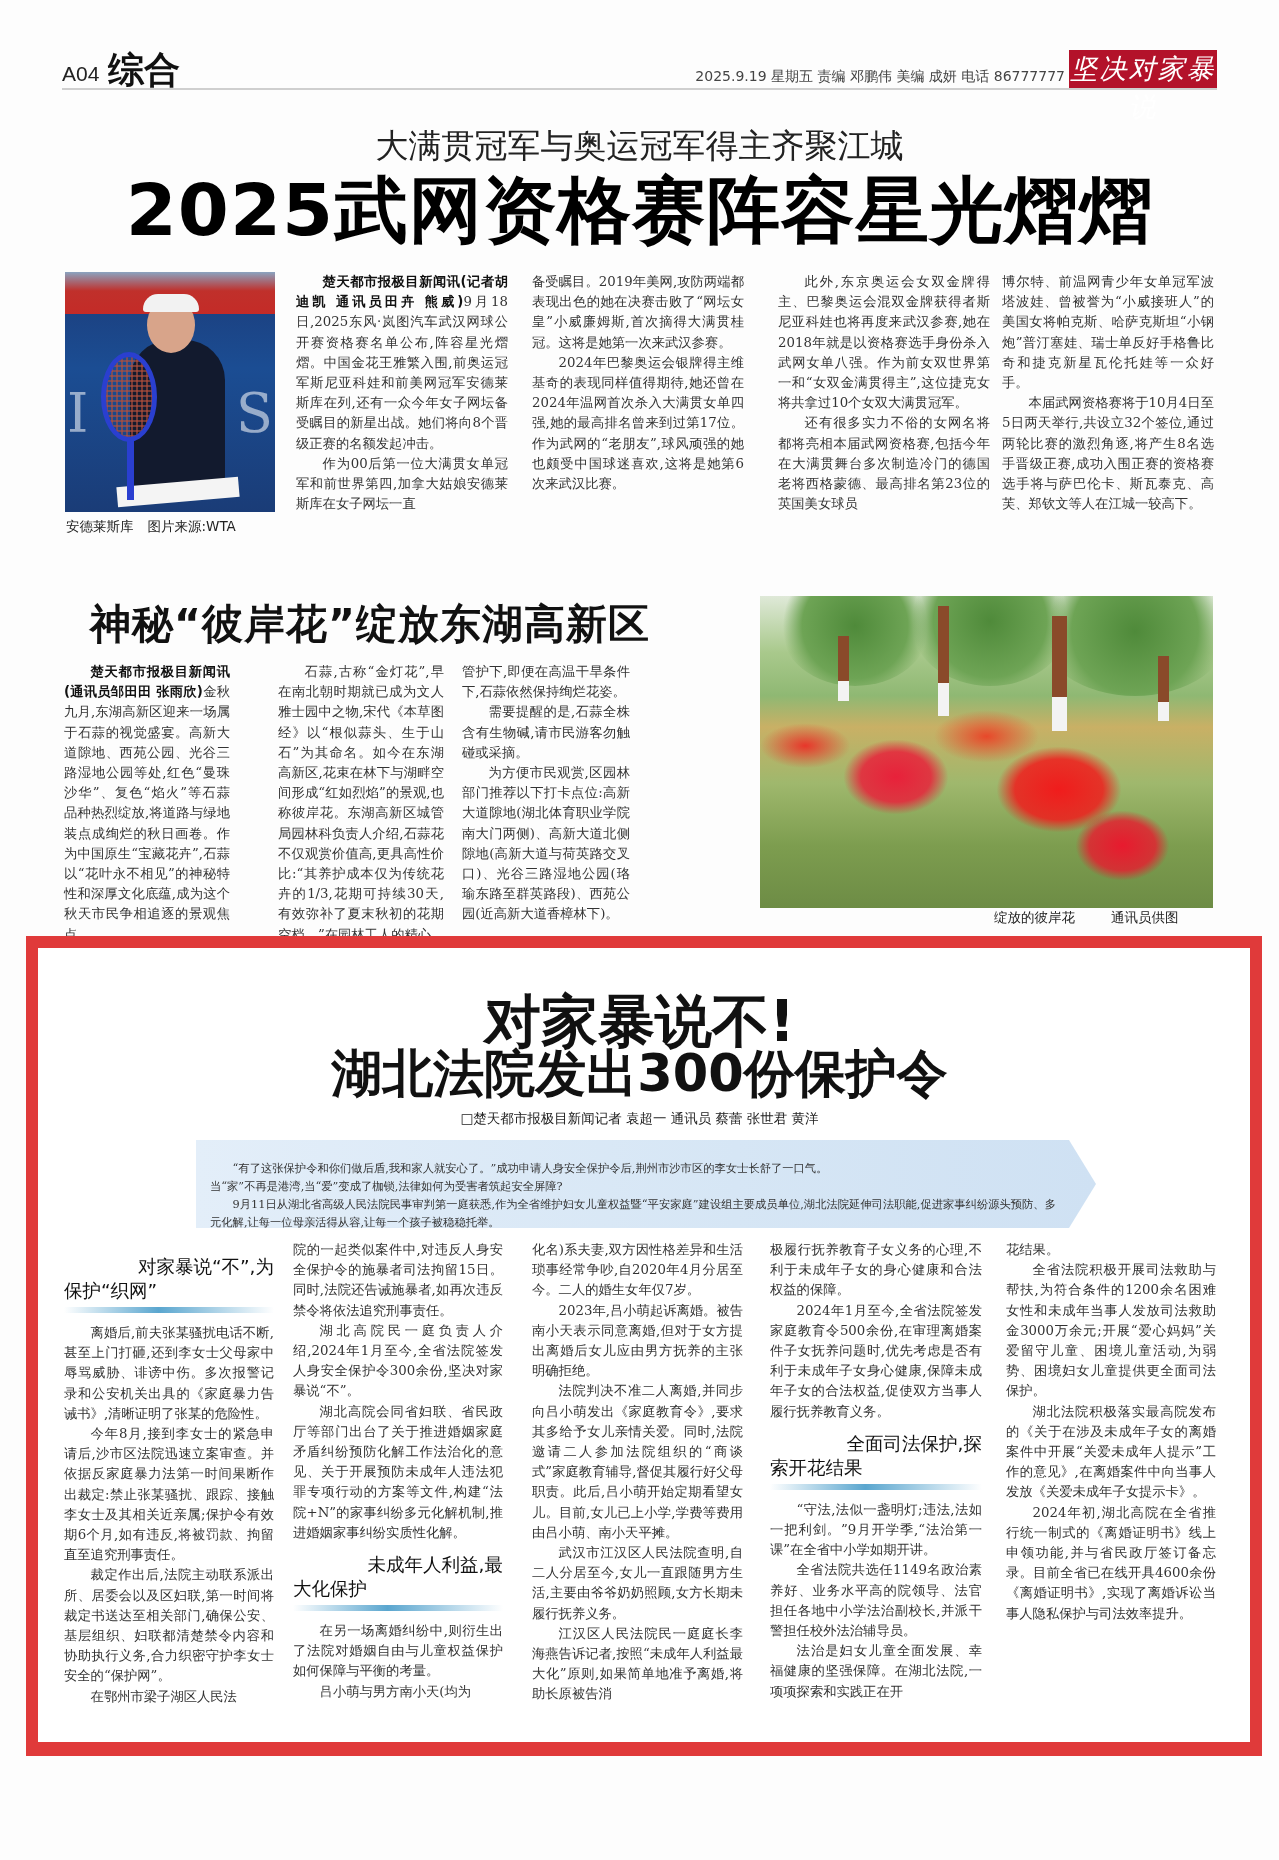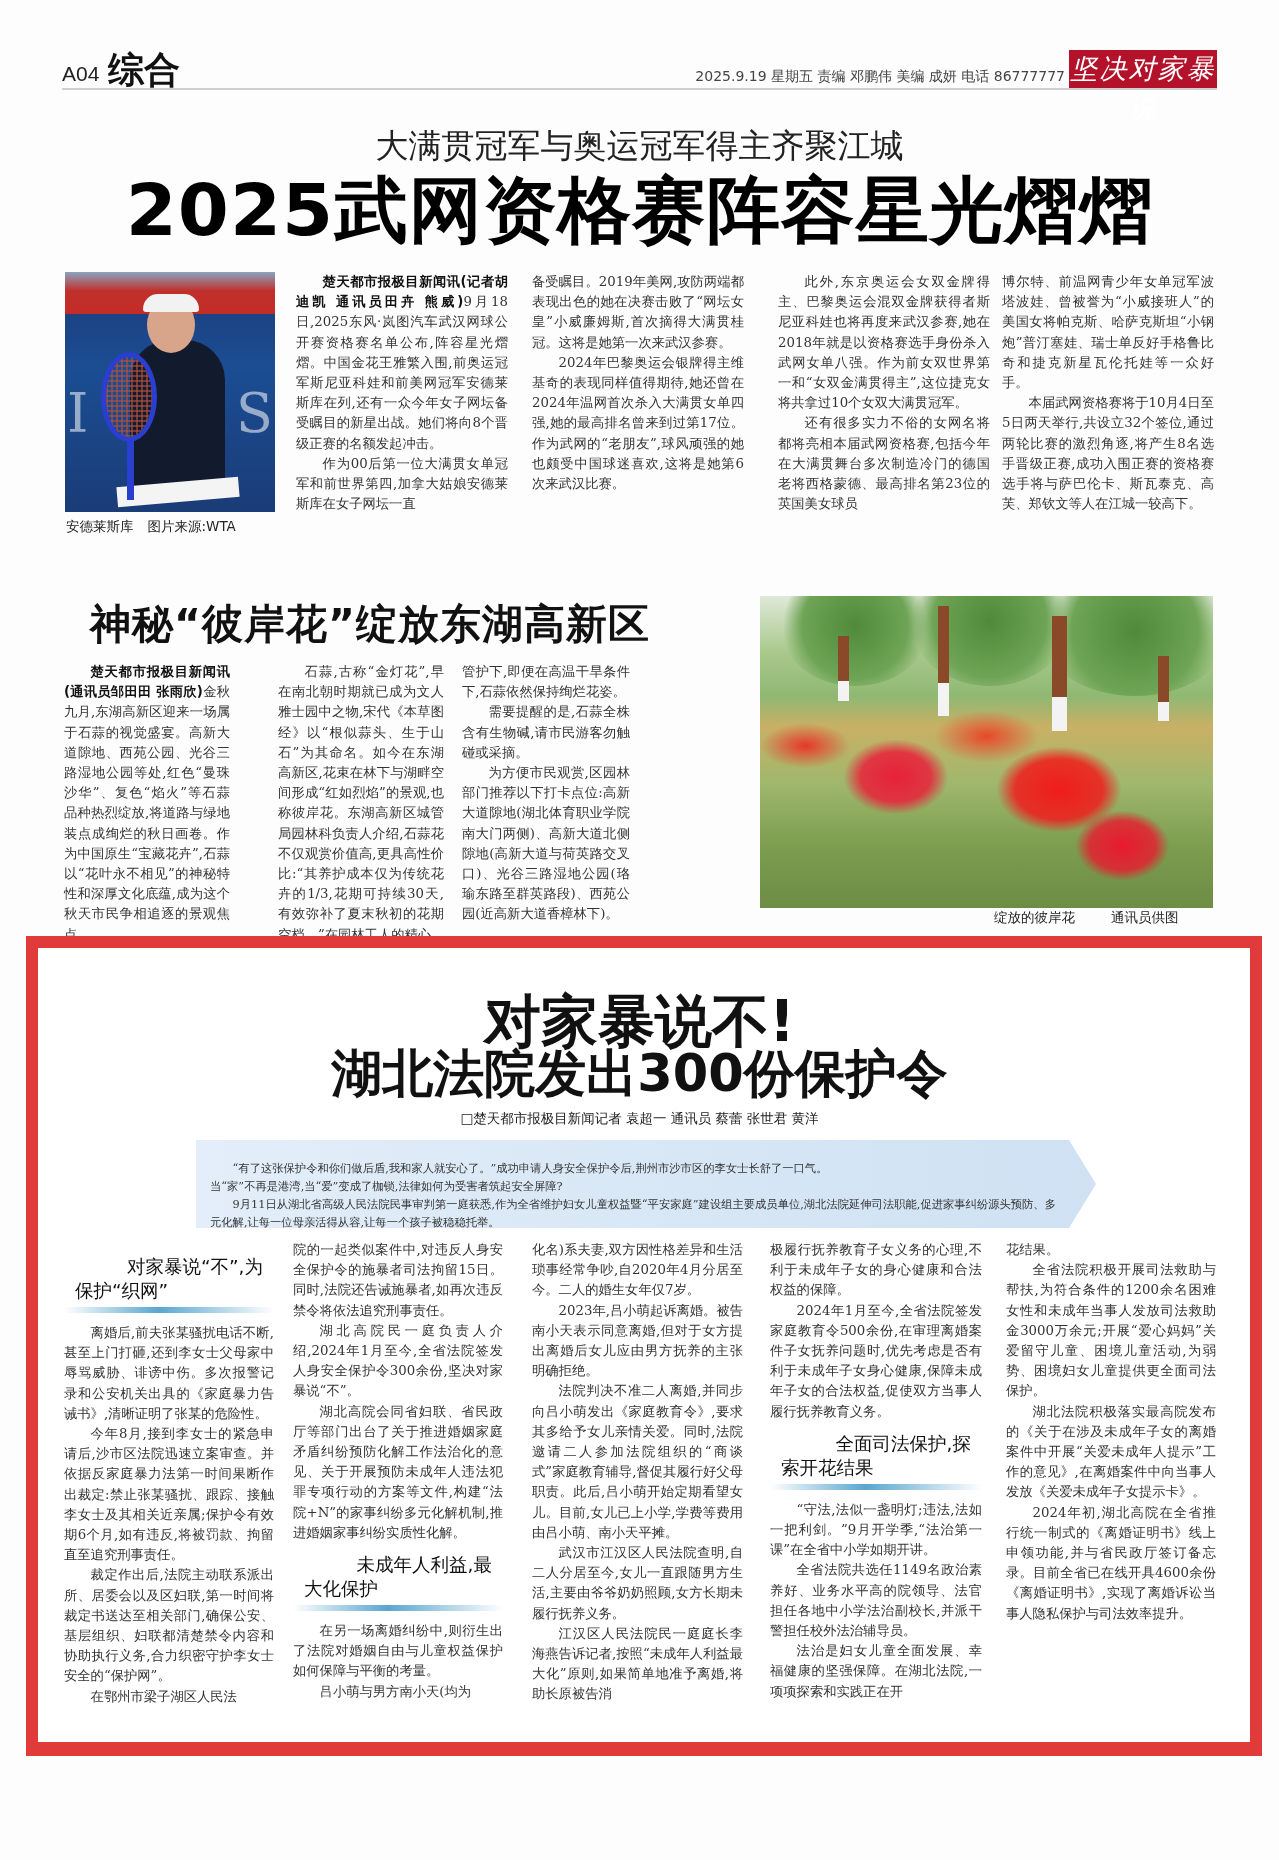--- a/index.html
+++ b/index.html
@@ -61,21 +61,21 @@
   .a3-t1 { position: absolute; left: 0; width: 100%; top: 972px; text-align: center; font-family: "DejaVu Sans", sans-serif; font-weight: bold; font-size: 57px; color: #111; margin-top: 12px; }
   .a3-t2 { position: absolute; left: 0; width: 100%; top: 1040px; text-align: center; font-family: "DejaVu Sans", sans-serif; font-weight: bold; font-size: 51px; color: #111; }
   .a3-byline { position: absolute; left: 0; width: 100%; top: 1110px; text-align: center; font-family: "DejaVu Sans", sans-serif; font-size: 13.5px; color: #222; }
   .lead { position: absolute; left: 196px; top: 1140px; width: 900px; height: 88px;
     background: linear-gradient(90deg, #e3eef9 0%, #d6e6f5 60%, #cfe1f3 100%);
     clip-path: polygon(0 0, 97% 0, 100% 50%, 97% 100%, 0 100%);
     padding: 20px 30px 0 14px; font-family: "DejaVu Serif", serif; font-size: 11.3px; line-height: 18px; color: #333; }
   .lead p { text-indent: 2em; }
   .lead p.noind { text-indent: 0; }
 
-  .sub { font-family: "DejaVu Sans", sans-serif; font-size: 18.5px; line-height: 24px; color: #111; text-align: left; text-indent: 0 !important; margin: 10px 11px 2px; }
+  .sub { font-family: "DejaVu Sans", sans-serif; font-size: 18.5px; line-height: 24px; color: #111; text-align: left; text-indent: 0 !important; margin: 10px 0 2px; }
   .sub .r { display: block; text-align: right; }
   .sub-line { height: 6px; margin: 4px 0 10px; background: linear-gradient(90deg, rgba(140,190,220,0) 0%, #5aa6cf 45%, rgba(140,190,220,0) 100%); }
 
   .a3-col1 { left: 64px; top: 1245px; width: 210px; }
   .a3-col2 { left: 293px; top: 1240px; width: 210px; }
   .a3-col3 { left: 532px; top: 1240px; width: 211px; }
   .a3-col4 { left: 770px; top: 1240px; width: 212px; }
   .a3-col5 { left: 1006px; top: 1240px; width: 210px; }
   .a3-col1 .sub:first-child { margin-top: 10px; }
 </style>

